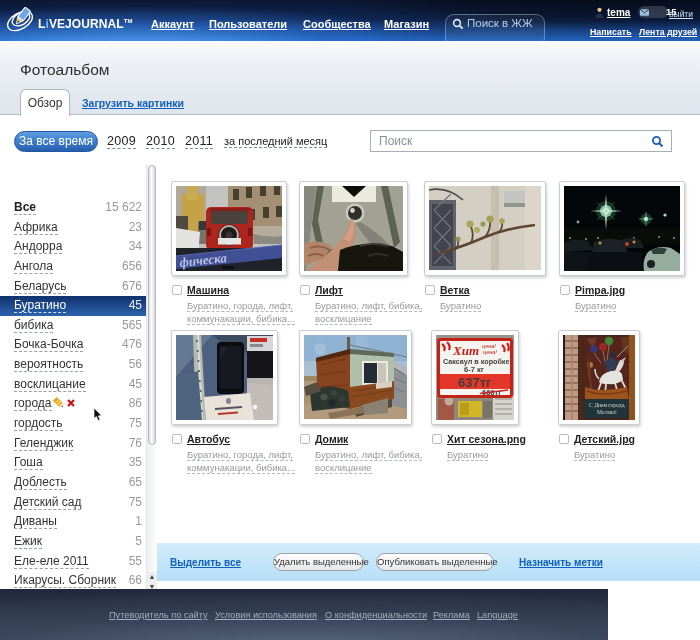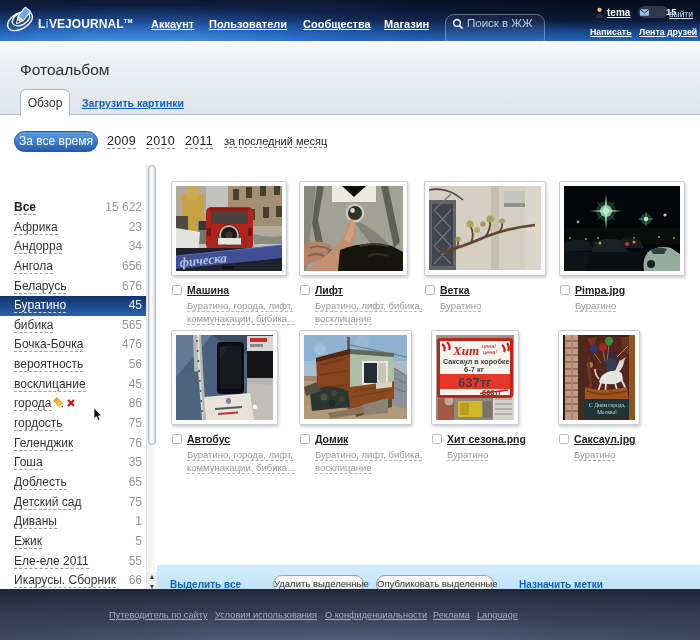--- a/index.html
+++ b/index.html
@@ -82,30 +82,30 @@
   .cap { position:absolute; }
   .cbx { position:absolute; left:1px; top:1px; width:10px; height:10px; background:#fff;
     border:1px solid #b9bdc2; border-radius:2px; }
   .cttl { position:absolute; left:16px; top:0px; font-size:10.5px; font-weight:bold; color:#222;
     text-decoration:underline; white-space:nowrap; }
   .ctags { position:absolute; left:16px; top:15px; width:125px; font-size:9.5px; line-height:13px;
     color:#999; white-space:nowrap; }
   .ctags span { border-bottom:1px dashed #b5b9be; }
 
   
-  .actionbar { position:absolute; left:157px; top:565px; width:543px; height:38px;
+  .actionbar { position:absolute; left:157px; top:543px; width:543px; height:38px;
     background:linear-gradient(to bottom, #d3ecfc, #b6dff6); }
   .ab-link { position:absolute; top:14px; font-size:10px; font-weight:bold; color:#1060c0;
     text-decoration:underline; white-space:nowrap; }
   .ab-btn { position:absolute; top:10px; height:18px; border:1px solid #9aa2aa; border-radius:9px;
     background:linear-gradient(to bottom, #fdfdfd, #e6e8ea); font-size:9.5px; color:#333;
     text-align:center; line-height:16px; white-space:nowrap; }
 
   
-  .footer { position:absolute; left:0; top:589px; width:700px; height:51px;
+  .footer { position:absolute; left:0; top:589px; width:608px; height:51px;
     background:
       radial-gradient(120% 160% at 50% 120%, rgba(92,108,134,.85) 0%, rgba(58,70,92,.4) 45%, rgba(30,36,52,0) 75%),
       linear-gradient(to bottom, #20273a 0%, #333d52 55%, #3d485e 100%); }
   .footer a { position:absolute; top:21px; font-size:9.2px; color:#a4adbc; text-decoration:underline; white-space:nowrap; }
 </style>
 </head>
 <body>
 
 <div class="topbar">
   <svg class="logo" width="32" height="32" viewBox="0 0 32 32">
@@ -156,20 +156,26 @@
 <div class="pagetitle" style="z-index:2;">Фотоальбом</div>
 <div class="tab">Обзор</div>
 <a class="uploadlink">Загрузить картинки</a>
 
 <div class="filters">
   <div class="allpill">За все время</div>
   <a class="yr" style="left:107px;">2009</a>
   <a class="yr" style="left:146px;">2010</a>
   <a class="yr" style="left:185px;">2011</a>
   <a class="yrtxt" style="left:224px;">за последний месяц</a>
+  <div class="fsearch">Поиск
+    <svg width="13" height="13" viewBox="0 0 13 13">
+        <circle cx="5.5" cy="5.5" r="3.6" fill="none" stroke="#1a5fc0" stroke-width="1.8"></circle>
+        <line x1="8.3" y1="8.3" x2="11.5" y2="11.5" stroke="#1a5fc0" stroke-width="2"></line>
+      </svg>
+  </div>
 </div>
 
 <div class="sidebar">
   <ul class="taglist">
     <li class="all">
         <span class="tname">Все</span>
         <span class="tnum">15 622</span>
       </li>
     <li>
         <span class="tname">Африка</span>
@@ -558,21 +564,21 @@
   <path d="M36 44 Q32 40 32 34" stroke="#d6d6d0" stroke-width="1.6" fill="none"></path>
   <path d="M22 52 Q36 58 64 52 L66 66 L22 66 Z" fill="#9e551d"></path>
   <path d="M24 56 Q40 62 64 56" stroke="#7a3a12" stroke-width="1.6" fill="none"></path>
   <rect x="21" y="64" width="45" height="19" fill="#1f333a"></rect>
   <text x="26" y="72" font-family="Liberation Serif, serif" font-size="5.6" fill="#d8d8cc">С Днем города,</text>
   <text x="34" y="79" font-family="Liberation Serif, serif" font-size="5.6" fill="#d8d8cc">Москва!</text>
  </svg>
 </div>
 <div class="cap" style="left:558px; top:433px;">
   <span class="cbx"></span>
-  <a class="cttl">Саксаул.jpg</a>
+  <a class="cttl">Детский.jpg</a>
   <div class="ctags"><span>Буратино</span></div>
 </div>
 
 <div class="actionbar">
   <a class="ab-link" style="left:13px;">Выделить все</a>
   <div class="ab-btn" style="left:116px; width:91px;">Удалить выделенные</div>
   <div class="ab-btn" style="left:219px; width:118px;">Опубликовать выделенные</div>
   <a class="ab-link" style="left:362px;">Назначить метки</a>
 </div>
 

